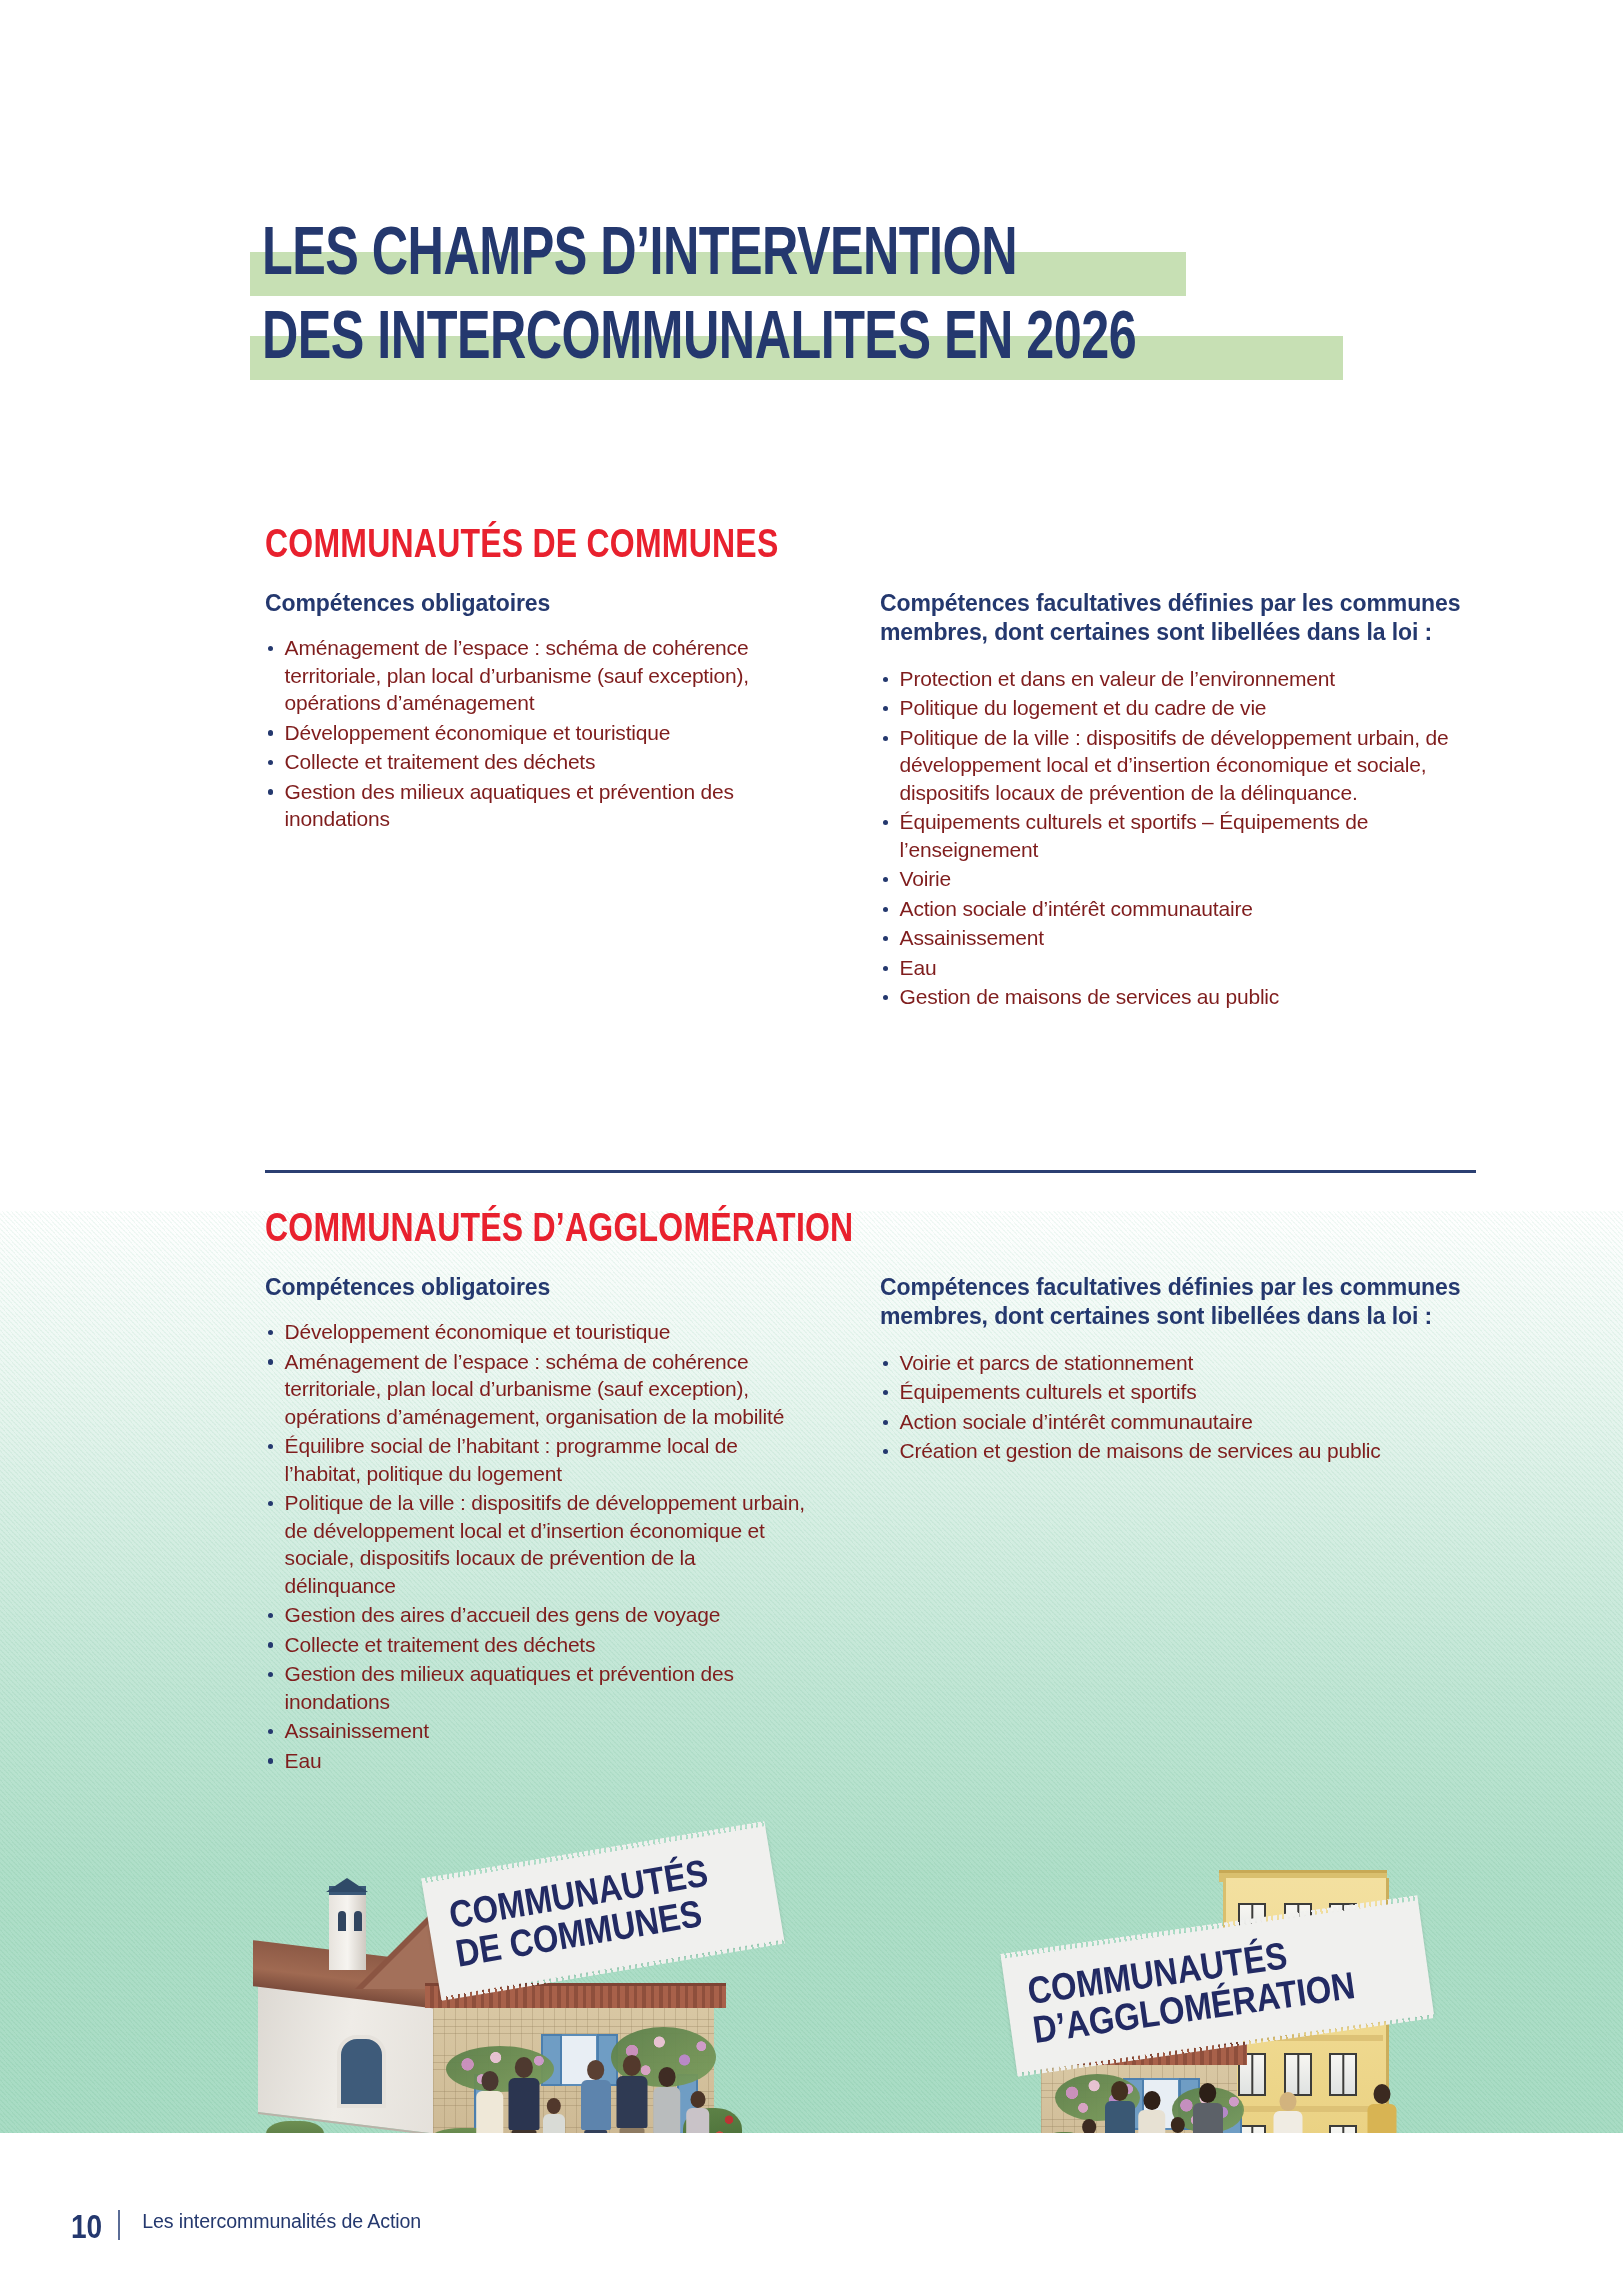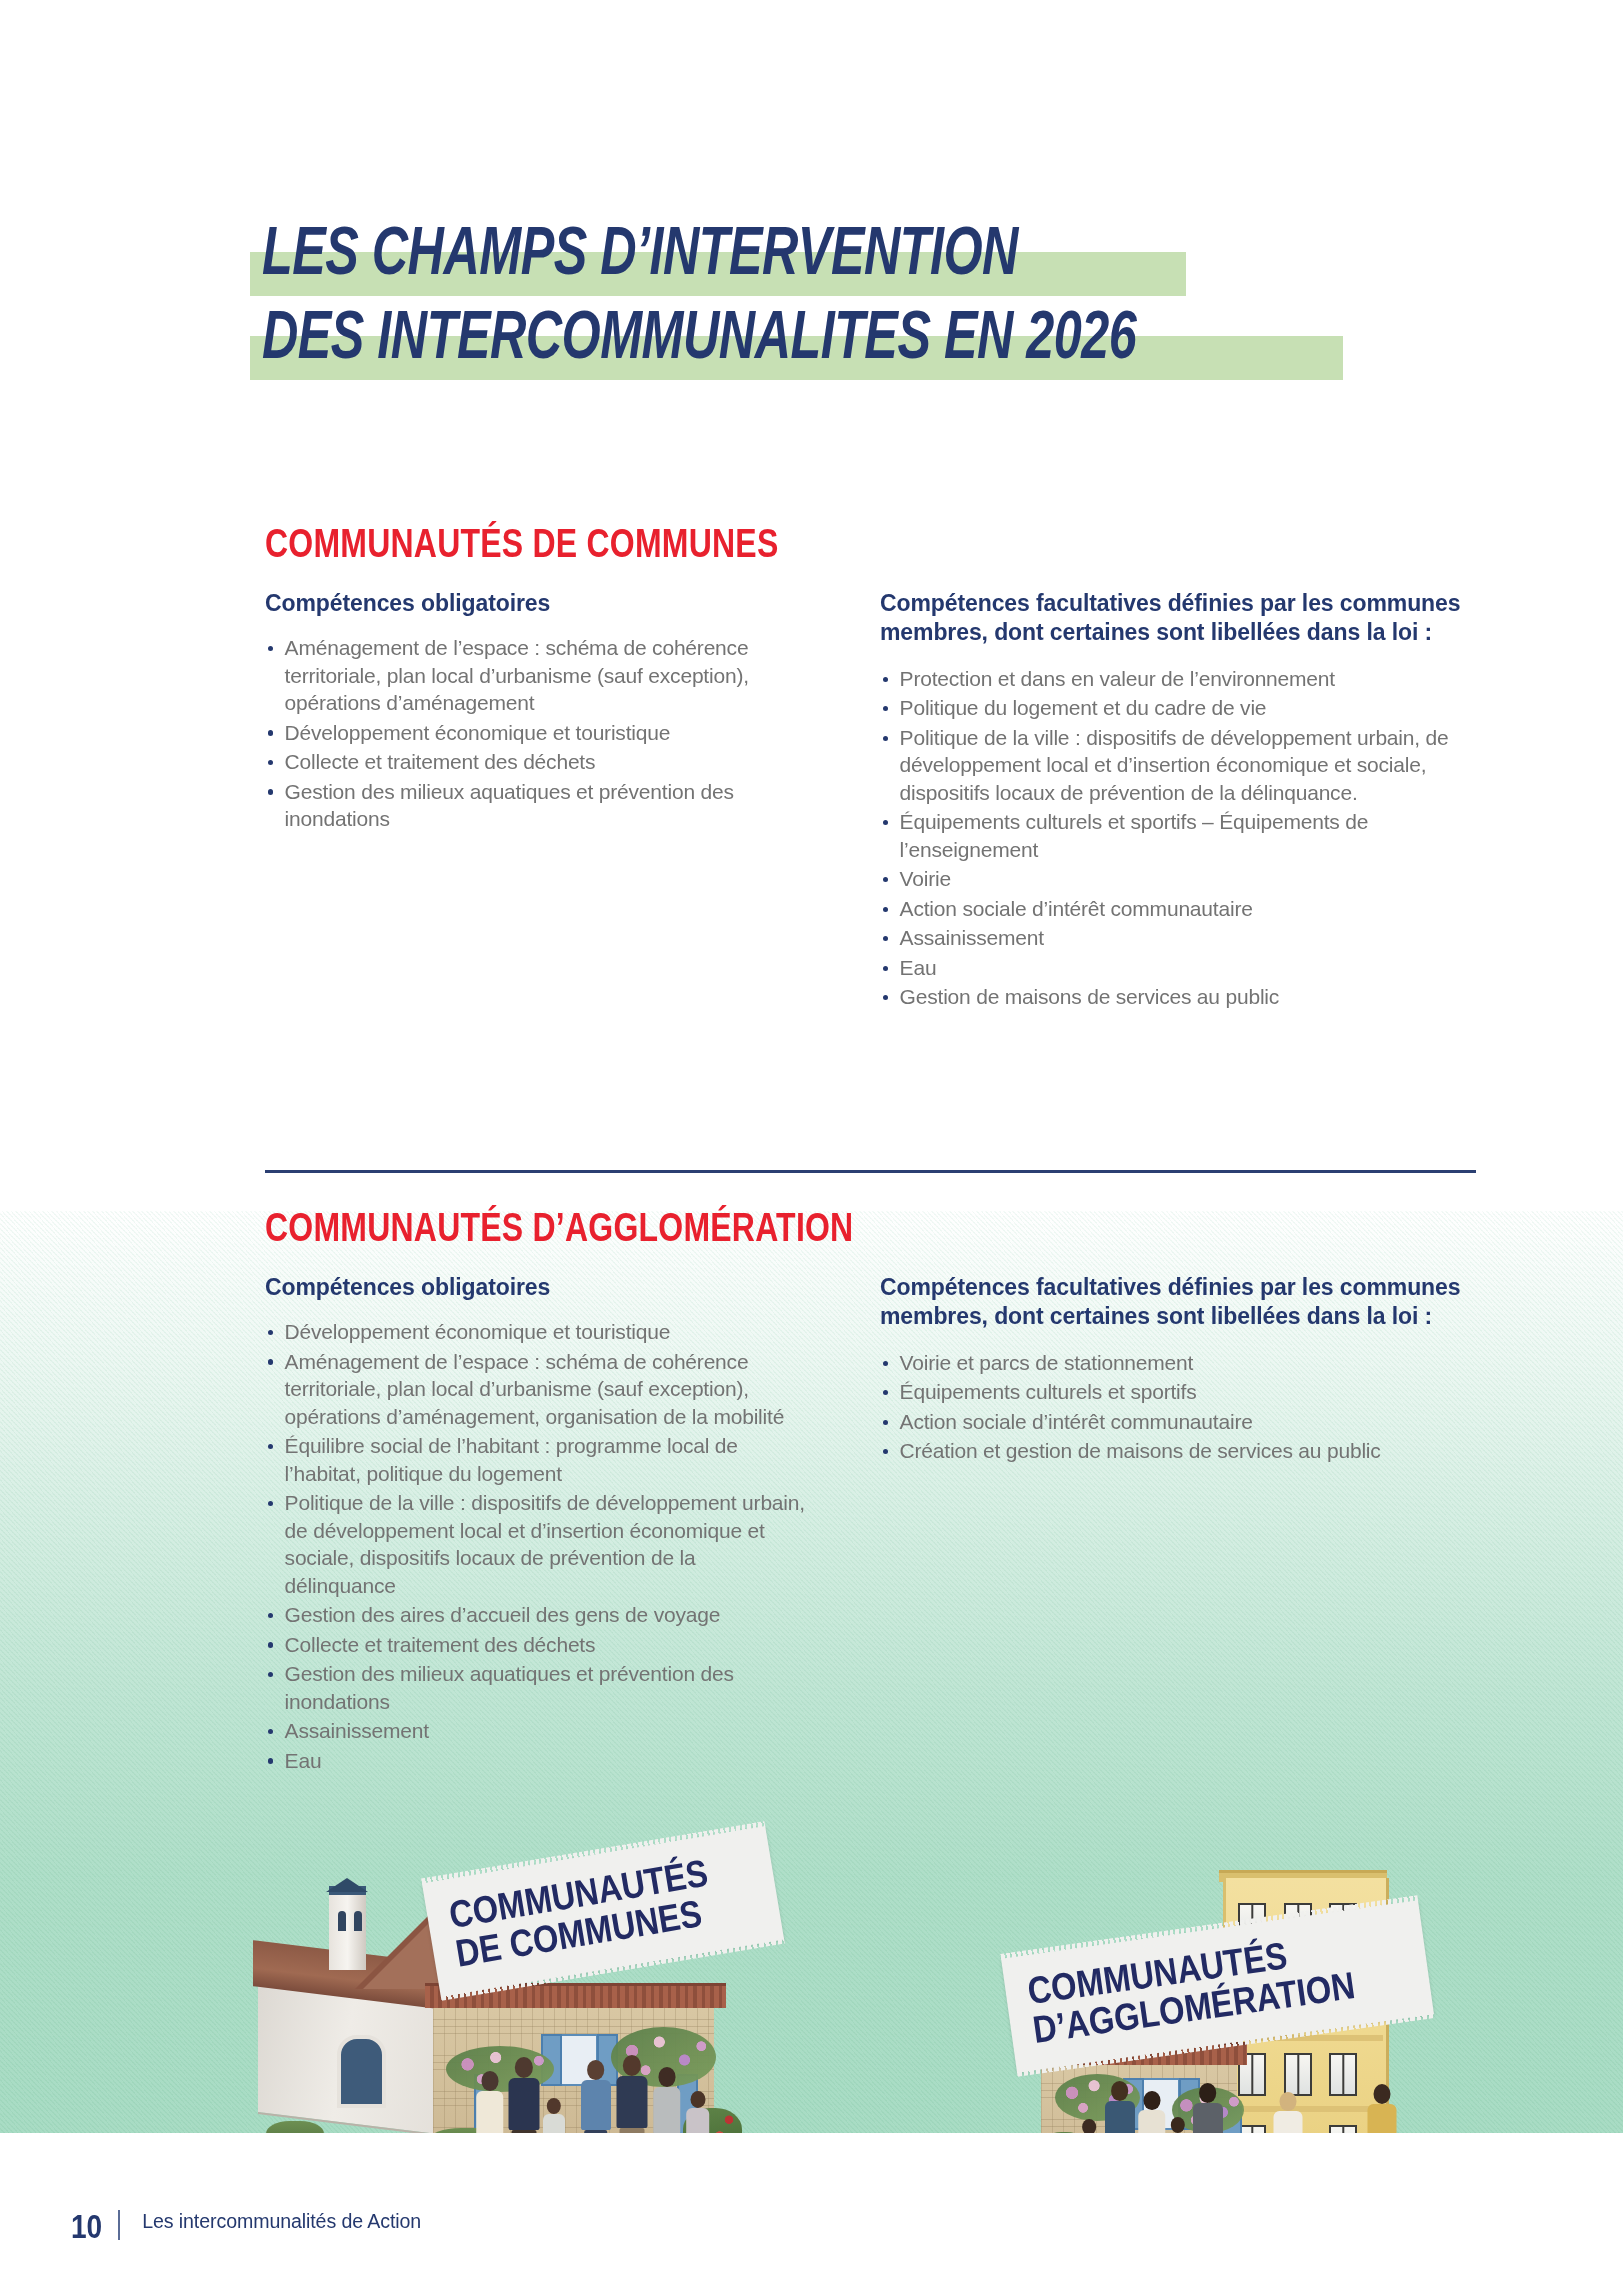--- a/index.html
+++ b/index.html
@@ -31,21 +31,21 @@
       repeating-linear-gradient(0deg,rgba(255,255,255,.33) 0 0.7px,rgba(255,255,255,0) 0.7px 2px),
       repeating-linear-gradient(90deg,rgba(255,255,255,.25) 0 0.7px,rgba(255,255,255,0) 0.7px 2.6px),
       repeating-linear-gradient(47deg,rgba(120,190,160,.16) 0 1.3px,rgba(255,255,255,0) 1.3px 3.3px);
     mix-blend-mode:multiply;opacity:.75;
   }
   .bg-white-foot{
     position:absolute;left:0;right:0;top:2133px;height:162px;background:#ffffff;z-index:6;
   }
 
   
-  .title-block{position:absolute;left:262px;top:216px;z-index:3;font-style:italic;}
+  .title-block{position:absolute;left:262px;top:216px;z-index:3;}
   .title-line{position:relative;display:block;height:79px;margin-bottom:5.2px;}
   .title-hl{
     position:absolute;left:-11.8px;top:36px;height:44px;
     background:#c7e0b4;z-index:0;
   }
   .title-hl.l1{width:936px;}
   .title-hl.l2{width:1093px;}
   .title-txt{
     position:relative;z-index:1;
     display:block;
@@ -89,21 +89,21 @@
     letter-spacing:-0.1px;
   }
   .sub-head.tall{margin-bottom:17px;}
 
   ul.bl{list-style:none;margin:0;padding:0;}
   ul.bl li{
     position:relative;
     padding-left:19.6px;
     font-size:21px;
     line-height:27.5px;
-    color:#737373;
+    color:#7f1d1d;
     margin-bottom:2px;
     letter-spacing:-0.2px;
   }
   ul.bl li::before{
     content:"";
     position:absolute;left:2.6px;top:11.8px;
     width:5.2px;height:5.2px;border-radius:50%;
     background:#24386e;
   }
 

